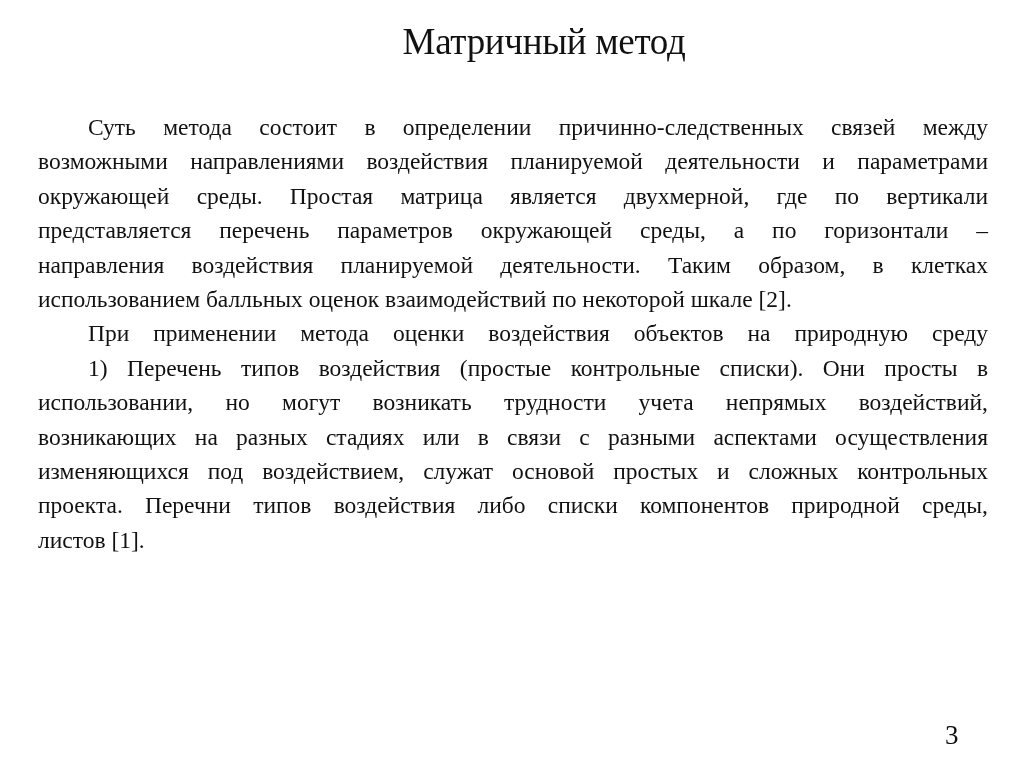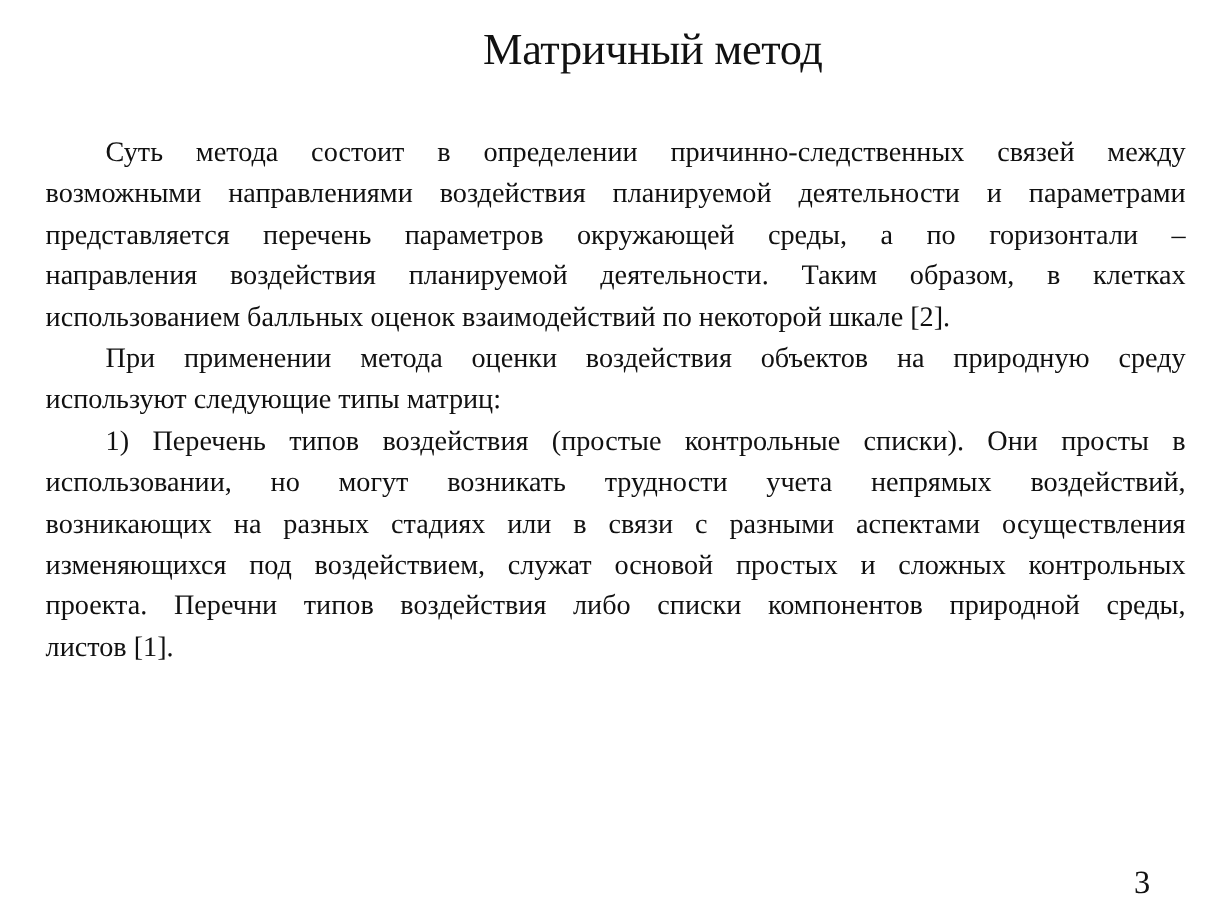--- a/index.html
+++ b/index.html
@@ -65,28 +65,28 @@
 
 <div>
 
   <div class="title">Матричный метод</div>
 
   <div class="body-text">
 
     <div class="para">
       <span class="line indent">Суть метода состоит в определении причинно-следственных связей между</span>
       <span class="line">возможными направлениями воздействия планируемой деятельности и параметрами</span>
+      <span class="line">окружающей среды. Простая матрица является двухмерной, где по вертикали</span>
       <span class="line">представляется перечень параметров окружающей среды, а по горизонтали –</span>
       <span class="line">направления воздействия планируемой деятельности. Таким образом, в клетках</span>
       <span class="line last">использованием балльных оценок взаимодействий по некоторой шкале [2].</span>
     </div>
 
     <div class="para">
       <span class="line indent">При применении метода оценки воздействия объектов на природную среду</span>
-      <span class="line last">используют следующие типы матриц:</span>
     </div>
 
     <div class="para">
       <span class="line indent">1) Перечень типов воздействия (простые контрольные списки). Они просты в</span>
       <span class="line">использовании, но могут возникать трудности учета непрямых воздействий,</span>
       <span class="line">возникающих на разных стадиях или в связи с разными аспектами осуществления</span>
       <span class="line">изменяющихся под воздействием, служат основой простых и сложных контрольных</span>
       <span class="line">проекта. Перечни типов воздействия либо списки компонентов природной среды,</span>
       <span class="line last">листов [1].</span>
     </div>

